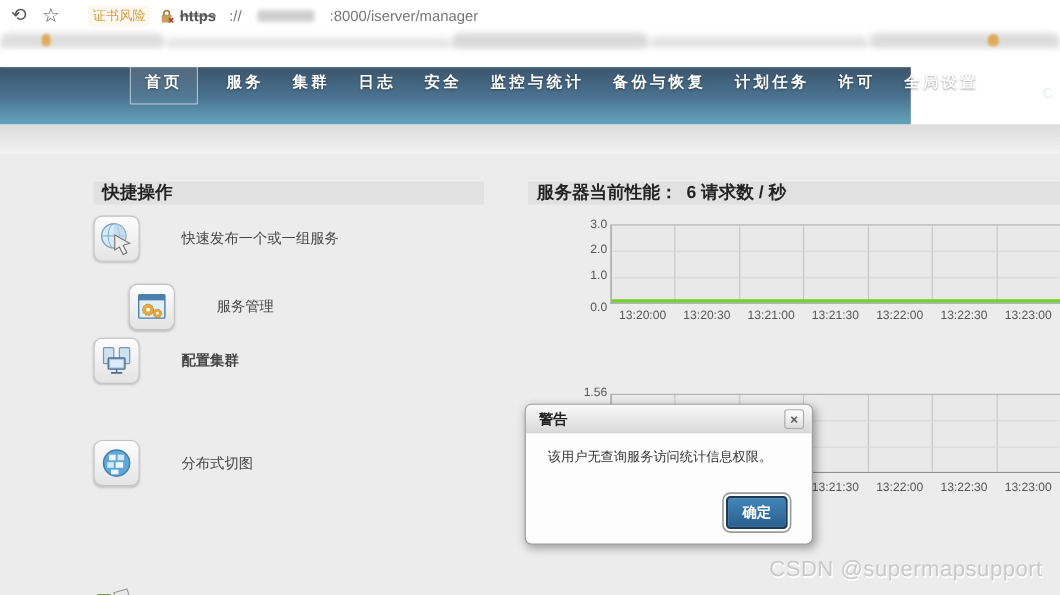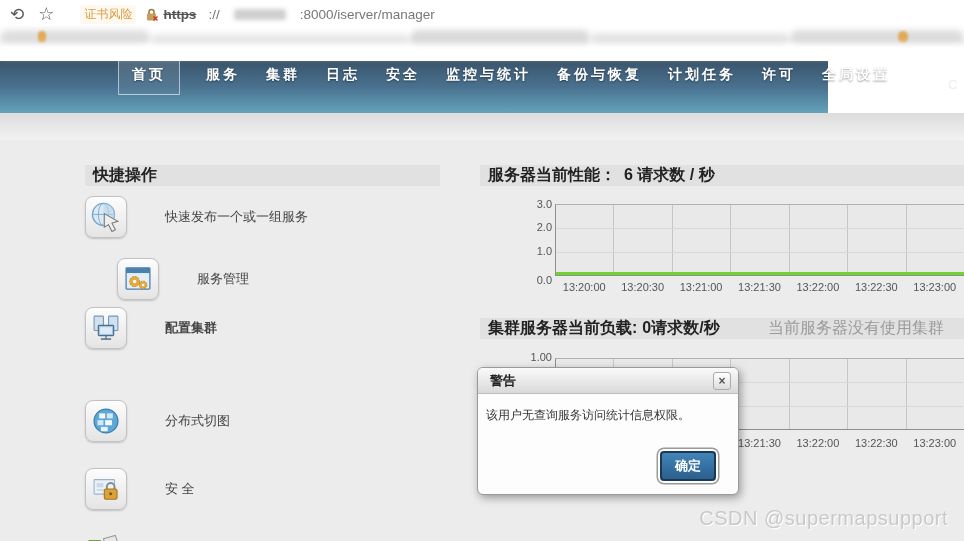--- a/index.html
+++ b/index.html
@@ -50,21 +50,21 @@
   .hgrid { position:absolute; left:76px; width:407px; height:1px; background:#d8d8d8; }
   .series-line { position:absolute; left:76px; width:408px; height:3px; background:#72d32f; }
   .xticks { position:absolute; left:75px; width:409px; display:flex; }
   .xticks span { flex:1; text-align:center; font-size:11px; color:#555; }
 
   
   .dialog { position:absolute; left:477px; top:367px; width:262px; height:128px; background:#fdfdfd; border:1px solid #999; border-radius:6px; box-shadow:2px 3px 9px rgba(0,0,0,.35); z-index:20; }
   .dialog-titlebar { height:26px; background:linear-gradient(#fafafa,#d9d9d9); border-bottom:1px solid #bbb; border-radius:5px 5px 0 0; display:flex; align-items:center; position:relative; }
   .dialog-title { font-size:13px; font-weight:bold; color:#222; padding-left:12px; }
   .dialog-close { position:absolute; right:7px; top:4px; width:18px; height:18px; border:1px solid #aaa; border-radius:3px; background:linear-gradient(#fff,#ddd); color:#555; font-size:12px; font-weight:bold; line-height:16px; text-align:center; cursor:pointer; }
-  .dialog-body { padding:13px 8px; font-size:12px; color:#333; }
+  .dialog-body { padding:13px 20px; font-size:12px; color:#333; }
   .dialog-ok { position:absolute; right:22px; bottom:13px; padding:4px 13px; font-size:13px; font-weight:bold; color:#fff; background:linear-gradient(#4285b8,#2a5f8e); border:2px solid #1b3a55; border-radius:4px; box-shadow:0 0 0 2px #fdfdfd,0 0 0 3.5px #9a9a9a; cursor:pointer; font-family:inherit; }
 
   .watermark { position:absolute; right:16px; top:507px; font-size:20px; color:#c9c9c9; text-shadow:1px 1px 0 #fff; letter-spacing:.5px; }
 </style>
 </head>
 <body>
 
 <div class="page">
 
   <div class="browser-bar">
@@ -168,33 +168,20 @@
         <rect x="12" y="11" width="7" height="6" fill="#fff" opacity=".92"></rect>
         <rect x="21" y="11" width="7" height="6" fill="#e8f2fa" opacity=".85"></rect>
         <rect x="10" y="19" width="7" height="6" fill="#e8f2fa" opacity=".85"></rect>
         <rect x="19" y="19" width="8" height="6" fill="#fff" opacity=".92"></rect>
         <rect x="14" y="27" width="8" height="5" fill="#fff" opacity=".88"></rect>
       </svg>
     </span>
     <span class="qo-label">分布式切图</span>
   </div>
 
-  <div class="qo-item" style="top:468px;">
-    <span class="qo-iconbox">
-      <svg width="34" height="34" viewBox="0 0 40 40">
-        <rect x="6" y="9" width="24" height="17" rx="1" fill="#eaf2f9" stroke="#9ab4cc" stroke-width="1.3"></rect>
-        <rect x="9" y="13" width="8" height="5" fill="#c8d9e8"></rect>
-        <rect x="9" y="20" width="12" height="2" fill="#c8d9e8"></rect>
-        <path d="M21 21 v-3.5 a4.5 4.5 0 0 1 9 0 V21" fill="none" stroke="#8d8d8d" stroke-width="2.4"></path>
-        <rect x="18" y="20" width="15" height="12" rx="2" fill="#d8a23c" stroke="#a5761f" stroke-width="1.3"></rect>
-        <circle cx="25.5" cy="25.5" r="1.8" fill="#7a5716"></circle>
-      </svg>
-    </span>
-    <span class="qo-label">安 全</span>
-  </div>
 
   <div class="qo-item" style="top:528px;">
     <span class="qo-iconbox" style="border-color:transparent;background:transparent;box-shadow:none;">
       <svg width="40" height="34" viewBox="0 0 46 40">
         <path d="M3 10 h13 l4 5 h23 v22 H3 z" fill="#a9c263" stroke="#7f9a3e" stroke-width="1.4"></path>
         <path d="M20 8 l14 -4 4 12 -14 4 z" fill="#e8e8e8" stroke="#999" stroke-width="1.2"></path>
       </svg>
     </span>
   </div>
 
@@ -224,28 +211,23 @@
       <span>13:20:00</span>
       <span>13:20:30</span>
       <span>13:21:00</span>
       <span>13:21:30</span>
       <span>13:22:00</span>
       <span>13:22:30</span>
       <span>13:23:00</span>
     </div>
   </div>
 
-  <div class="section-header" style="left:480px;top:318px;width:484px;">
-    <span class="sh-title">集群服务器当前负载:</span>
-    <span class="sh-value" style="margin-left:5px;">0请求数/秒</span>
-    <span class="sh-note">当前服务器没有使用集群</span>
-  </div>
 
   <div class="chart" style="left:480px;top:350px;height:105px;">
-    <span class="ytick" style="left:40px;top:2px;width:32px;">1.00</span>
+    <span class="ytick" style="left:40px;top:2px;width:32px;">1.56</span>
     <div class="plot" style="top:8px;">
       <div class="cell"></div>
         <div class="cell"></div>
         <div class="cell"></div>
         <div class="cell"></div>
         <div class="cell"></div>
         <div class="cell"></div>
         <div class="cell"></div>
     </div>
     <div class="hgrid" style="top:32px;"></div>

